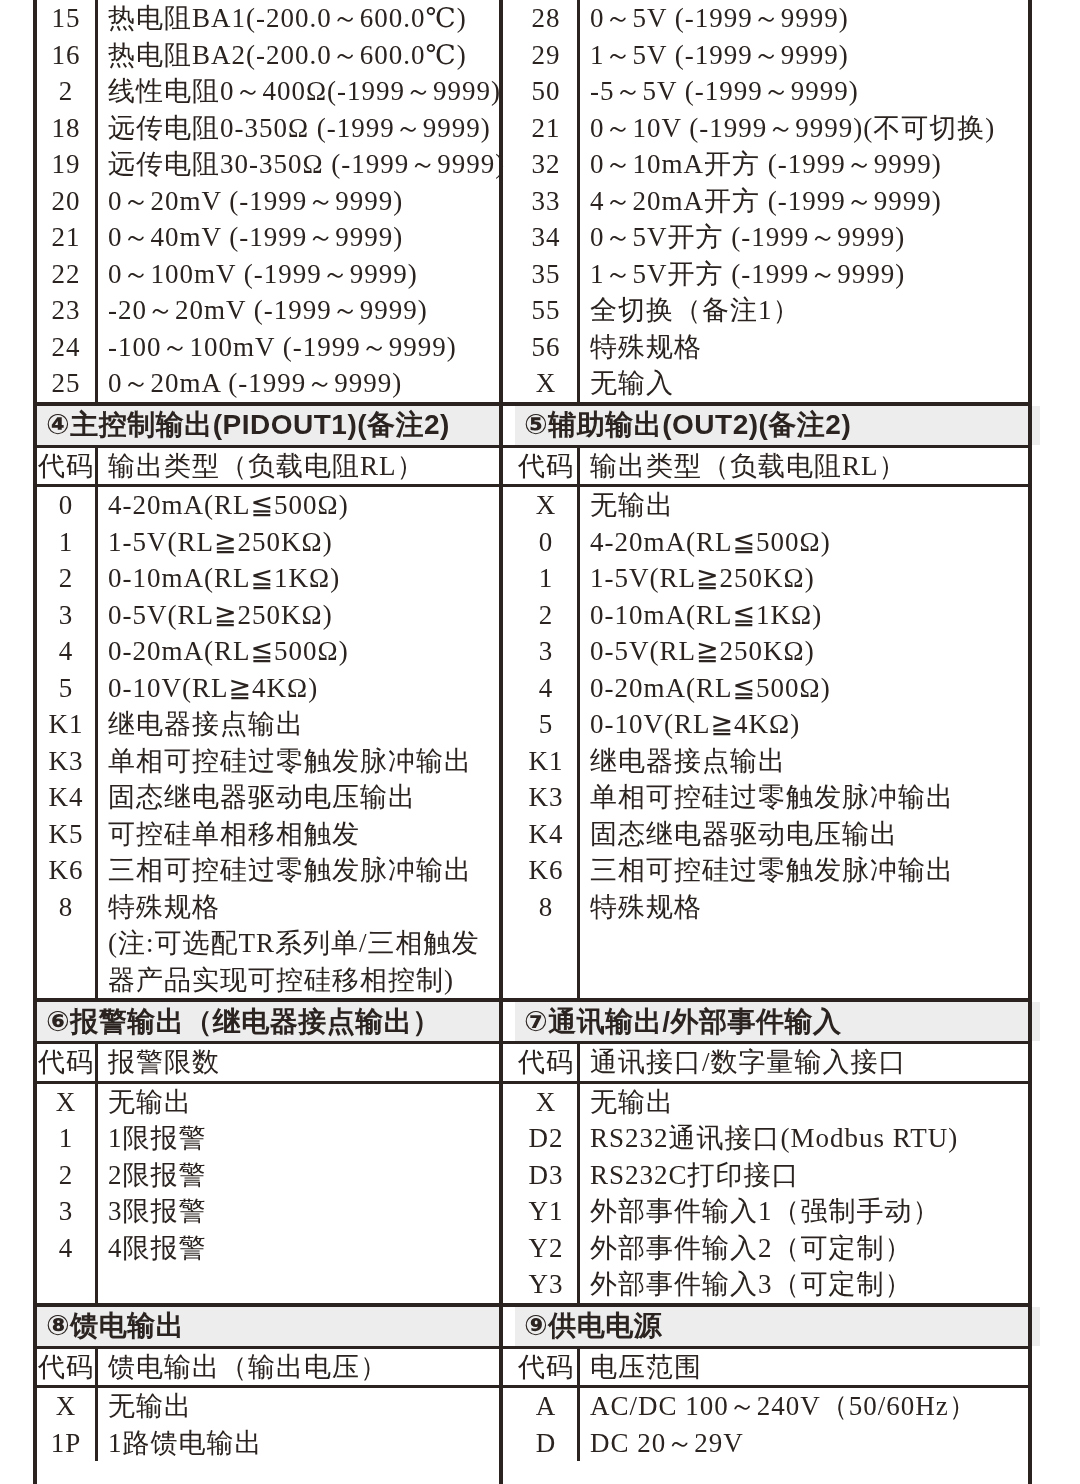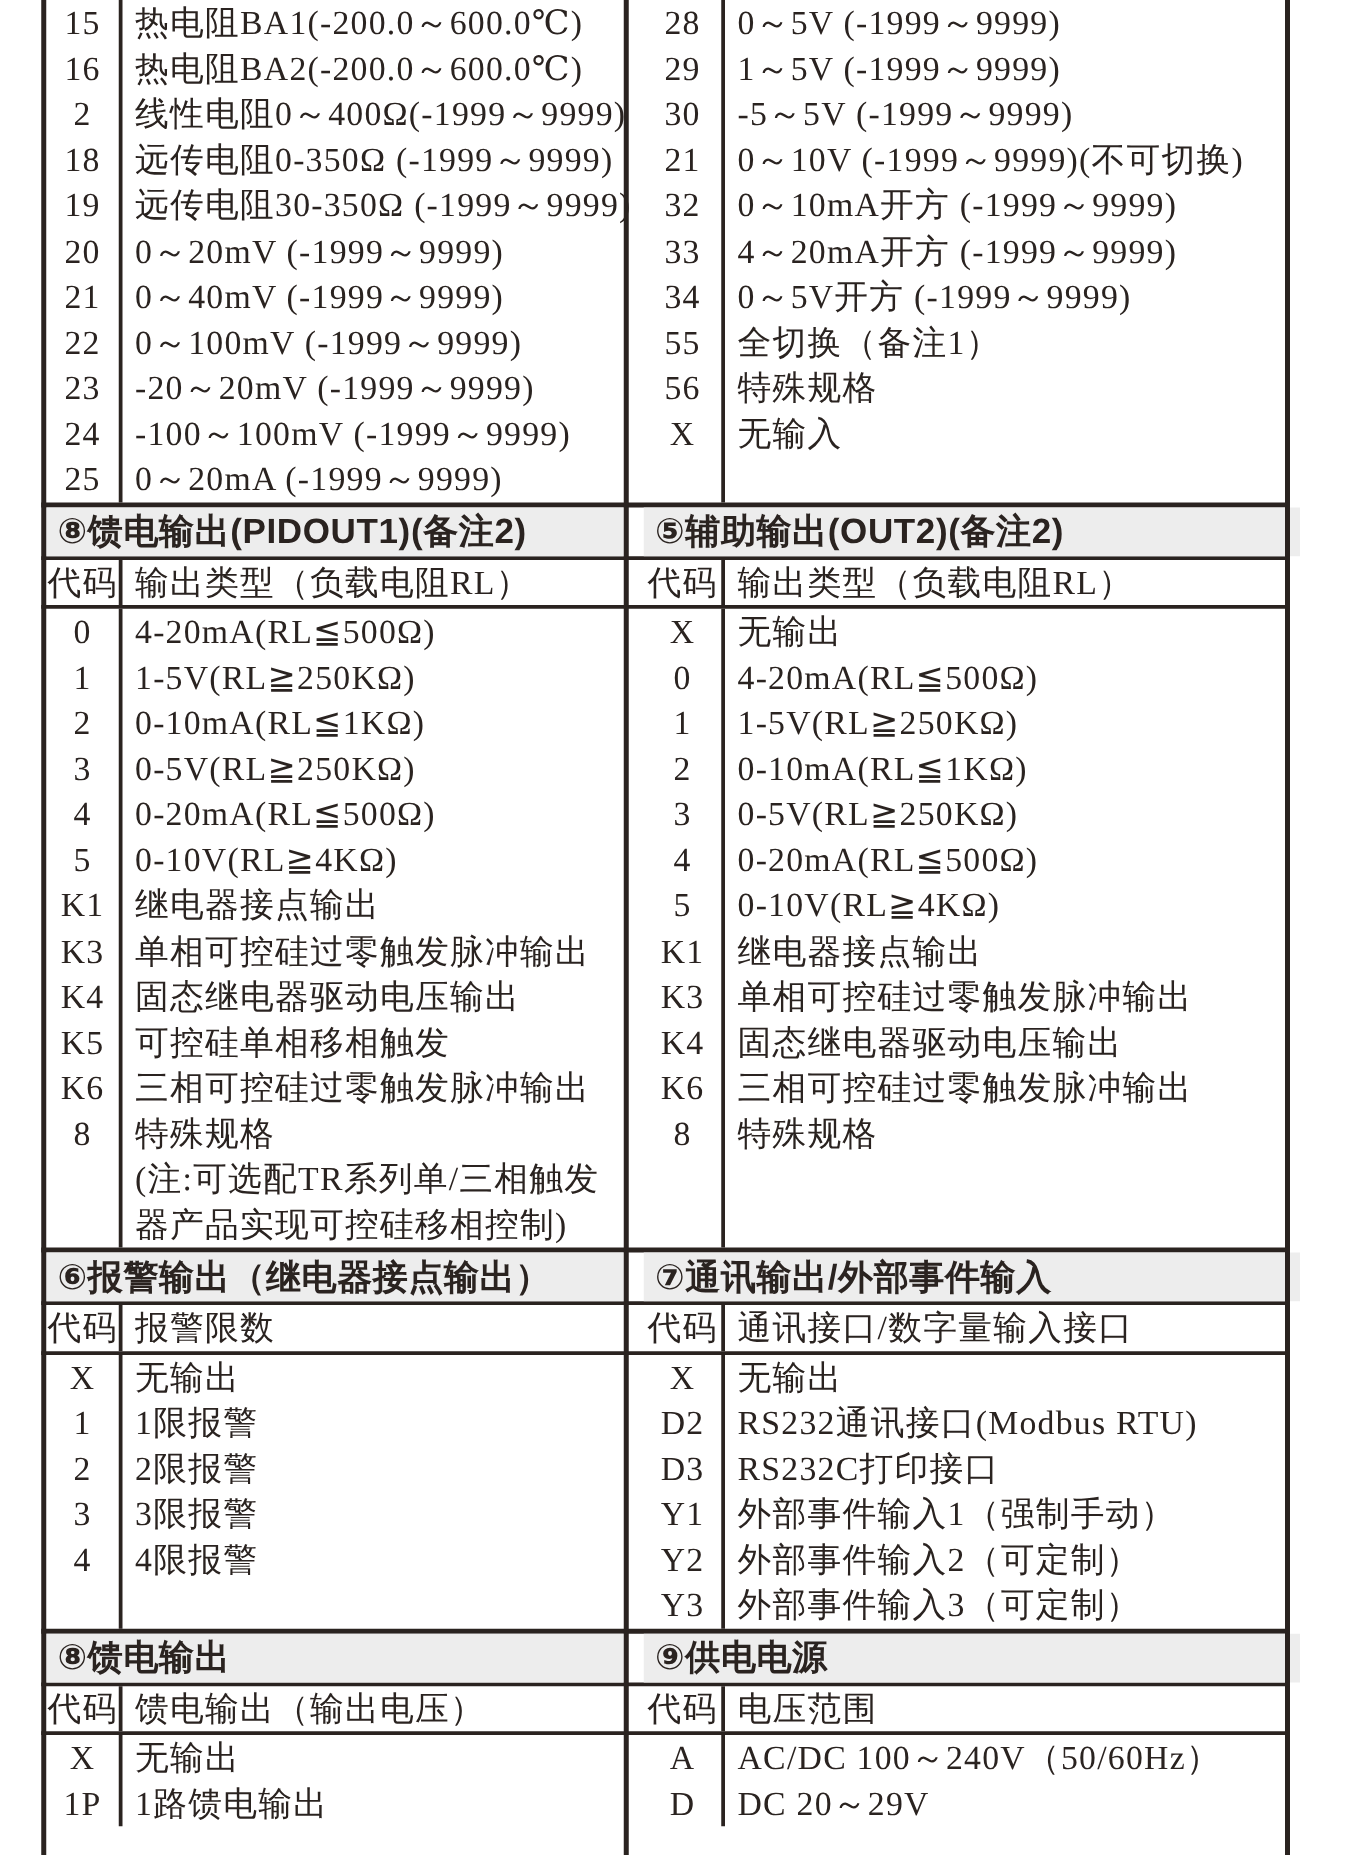--- a/index.html
+++ b/index.html
@@ -112,59 +112,63 @@
       <div class="half hr divided">
           <div class="drow">
             <div class="code">28</div>
             <div class="desc">0～5V (-1999～9999)</div>
           </div>
           <div class="drow">
             <div class="code">29</div>
             <div class="desc">1～5V (-1999～9999)</div>
           </div>
           <div class="drow">
-            <div class="code">30</div>
+            <div class="code">50</div>
             <div class="desc">-5～5V (-1999～9999)</div>
           </div>
           <div class="drow">
             <div class="code">21</div>
             <div class="desc">0～10V (-1999～9999)(不可切换)</div>
           </div>
           <div class="drow">
             <div class="code">32</div>
             <div class="desc">0～10mA开方 (-1999～9999)</div>
           </div>
           <div class="drow">
             <div class="code">33</div>
             <div class="desc">4～20mA开方 (-1999～9999)</div>
           </div>
           <div class="drow">
             <div class="code">34</div>
             <div class="desc">0～5V开方 (-1999～9999)</div>
           </div>
           <div class="drow">
+            <div class="code">35</div>
+            <div class="desc">1～5V开方 (-1999～9999)</div>
+          </div>
+          <div class="drow">
             <div class="code">55</div>
             <div class="desc">全切换（备注1）</div>
           </div>
           <div class="drow">
             <div class="code">56</div>
             <div class="desc">特殊规格</div>
           </div>
           <div class="drow">
             <div class="code">X</div>
             <div class="desc">无输入</div>
           </div>
         </div>
     </div>
 
     <div class="hline thick"></div>
 
     <div class="band sec-band">
       <div class="half hl">
-        <span class="sec-title">⑧馈电输出(PIDOUT1)(备注2)</span>
+        <span class="sec-title">④主控制输出(PIDOUT1)(备注2)</span>
       </div>
       <div class="half hr">
         <span class="sec-title">⑤辅助输出(OUT2)(备注2)</span>
       </div>
     </div>
     <div class="hline thin"></div>
     <div class="band subhdr">
       <div class="half hl divided">
         <div class="drow">
           <div class="code">代码</div>

